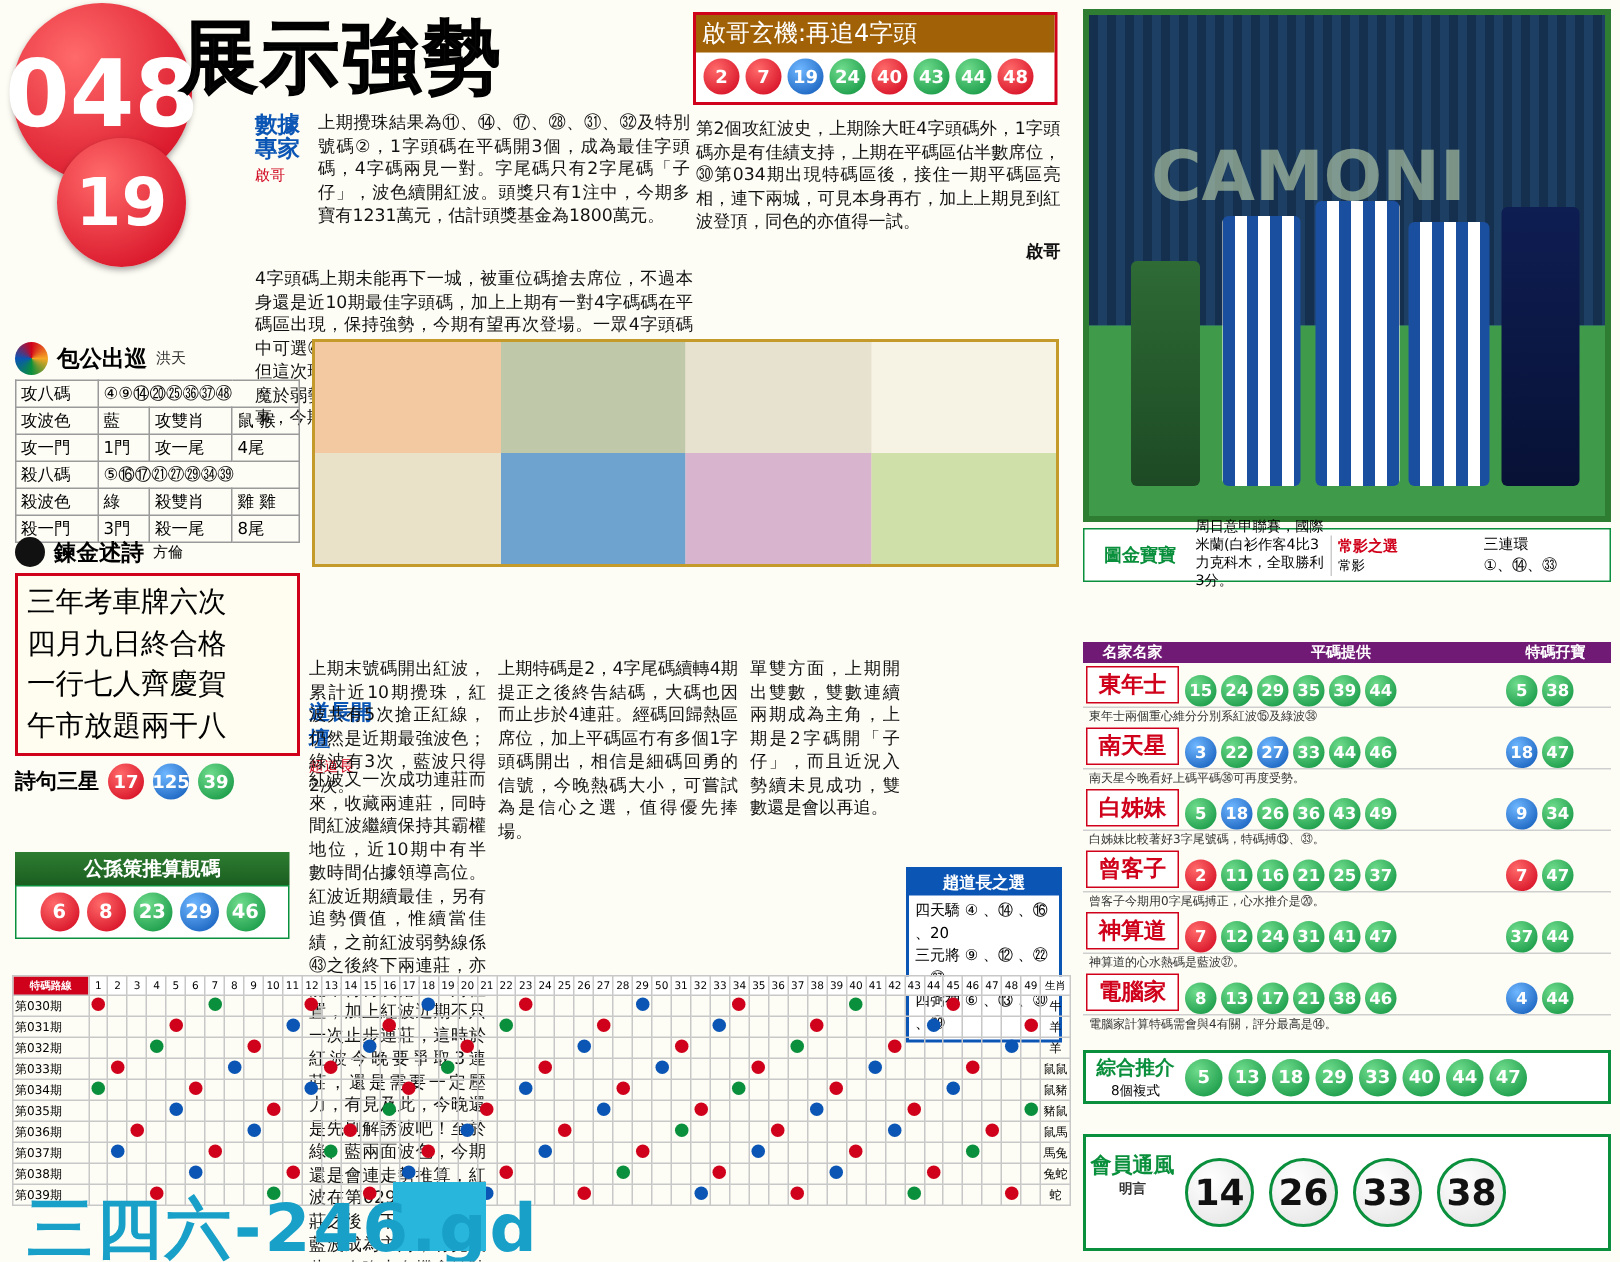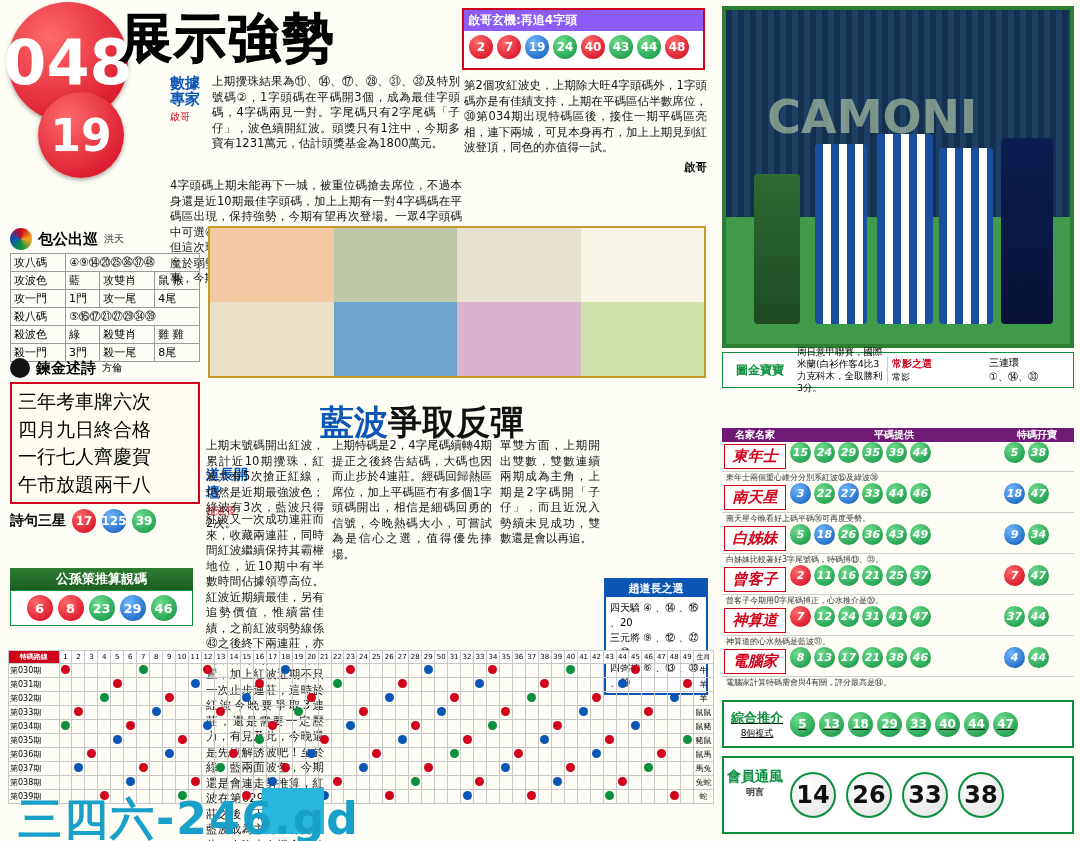--- a/index.html
+++ b/index.html
@@ -34,21 +34,21 @@
 
   
   .headline {
     left:120px; top:4px; font-size:52px; font-weight:bold; color:#0a0a0a;
     letter-spacing:2px; font-family:Liberation Mono, monospace;
     -webkit-text-stroke:1px #000;
   }
 
   
   .pickbox { left:462px; top:8px; width:243px; height:62px; border:2px solid #d0021b; background:#fff;}
-  .pickbox .ttl { background:#8b5cf6; color:#fff; font-size:12px; padding:2px 4px; font-weight:bold;}
+  .pickbox .ttl { background:#a16207; color:#fff; font-size:16px; padding:2px 4px; font-weight:normal;}
   .pickbox .row { display:flex; gap:4px; padding:4px 5px;}
   .pickbox .row .ball { width:24px; height:24px; font-size:12px;}
 
   
   .artcol { font-size:11.5px; line-height:1.35; color:#111; text-align:justify; }
 
   
   .bar-title {
     background:linear-gradient(#2e7d32,#1b5e20); color:#fff; font-weight:bold;
     font-size:13px; text-align:center;
@@ -68,21 +68,21 @@
   .player { position:absolute; bottom:6%; border-radius:4px; }
 
   
   .gridtable { border-collapse:collapse; font-size:8px; }
   .gridtable td { border:1px solid #c8c8c8; width:13px; height:13px; text-align:center; }
   .gridtable th { border:1px solid #c8c8c8; font-size:7px; font-weight:normal; background:#fff;}
   .dot { width:9px; height:9px; border-radius:50%; display:inline-block;}
   .dot.r{background:#d0021b;} .dot.g{background:#0a8f3c;} .dot.b{background:#0b55b5;}
 
   
-  .expert-row { display:flex; align-items:flex-start; border-bottom:1px solid #cfcfcf;font-style:italic; }
+  .expert-row { display:flex; align-items:flex-end; border-bottom:1px solid #cfcfcf; }
   .expert-name {
     width:62px; text-align:center; font-weight:bold; font-size:15px; color:#d0021b;
     border:1px solid #d0021b; margin:2px; padding:2px 0; background:#fff;
   }
   .expert-balls { display:flex; gap:3px; flex:1; padding-left:2px;}
   .expert-balls .ball { width:21px; height:21px; font-size:11px;}
   .expert-special { display:flex; gap:3px; width:70px;}
   .expert-special .ball { width:21px; height:21px; font-size:11px;}
   .expert-note { font-size:8px; color:#333; padding-left:4px; }
 
@@ -218,23 +218,20 @@
     <div style="background:#f2c9a0;"></div>
     <div style="background:#bfc8a8;"></div>
     <div style="background:#e7e1cf;"></div>
     <div style="background:#f6f2e4;"></div>
     <div style="background:#e9e2c9;"></div>
     <div style="background:#6fa3cf;"></div>
     <div style="background:#d9b4cf;"></div>
     <div style="background:#cfe0a8;"></div>
   </div>
 
-  <div class="abs" style="left:320px; top:400px;">
-    <span style="font-size:34px;font-weight:bold;color:#0b55b5;">藍波</span><span style="font-size:34px;font-weight:bold;color:#111;">爭取反彈</span>
-  </div>
 
   <div class="abs" style="left:206px; top:466px; width:42px;">
     <div style="font-size:14px;font-weight:bold;color:#0b55b5;">道長開壇</div>
     <div style="font-size:10px;color:#d0021b;margin-top:2px;">超道長</div>
   </div>
 
   <div class="abs artcol" style="left:206px; top:438px; width:118px;">上期末號碼開出紅波，累計近10期攪珠，紅波共有5次搶正紅線，仍然是近期最強波色；綠波有3次，藍波只得2次。</div>
   <div class="abs artcol" style="left:206px; top:512px; width:118px;">紅波又一次成功連莊而來，收藏兩連莊，同時間紅波繼續保持其霸權地位，近10期中有半數時間佔據領導高位。紅波近期續最佳，另有追勢價值，惟續當佳績，之前紅波弱勢線係㊸之後終下兩連莊，亦能來得再次搶正主角位置，加上紅波近期不只一次止步連莊，這時於紅波今晚要爭取3連莊，還是需要一定壓力，有見及此，今晚還是先刷解誘波吧！至於綠、藍兩面波色，今期還是會連走勢推算，紅波在第029期止步兩連莊之後，下期就是排位藍波成為主角，有見及此，今晚大有機會轉陣藍波，情兩一鼓向此可嘻。</div>
   <div class="abs artcol" style="left:332px; top:438px; width:160px;">上期特碼是2，4字尾碼續轉4期提正之後終告結碼，大碼也因而止步於4連莊。經碼回歸熱區席位，加上平碼區冇有多個1字頭碼開出，相信是細碼回勇的信號，今晚熱碼大小，可嘗試為是信心之選，值得優先捧場。</div>
   <div class="abs artcol" style="left:500px; top:438px; width:100px;">單雙方面，上期開出雙數，雙數連續兩期成為主角，上期是2字碼開「子仔」，而且近況入勢續未見成功，雙數還是會以再追。</div>
@@ -387,21 +384,21 @@
         </div>
         <div class="expert-special">
           <div class="ball blue">4</div>
           <div class="ball green">44</div>
         </div>
       </div>
       <div class="expert-note">電腦家計算特碼需會與4有關，評分最高是⑭。</div>
     </div>
   </div>
 
-  <div class="abs" style="left:722px; top:700px; width:352px; height:48px; border:2px solid #0a8f3c; background:#fff; display:flex; align-items:center;text-decoration:underline;">
+  <div class="abs" style="left:722px; top:700px; width:352px; height:36px; border:2px solid #0a8f3c; background:#fff; display:flex; align-items:center;">
     <div style="width:66px; text-align:center;">
       <div style="font-size:13px;font-weight:bold;color:#0a8f3c;">綜合推介</div>
       <div style="font-size:9px;">8個複式</div>
     </div>
     <div style="display:flex; gap:4px; flex:1;">
       <div class="ball green" style="width:25px;height:25px;font-size:12px;">5</div>
       <div class="ball green" style="width:25px;height:25px;font-size:12px;">13</div>
       <div class="ball green" style="width:25px;height:25px;font-size:12px;">18</div>
       <div class="ball green" style="width:25px;height:25px;font-size:12px;">29</div>
       <div class="ball green" style="width:25px;height:25px;font-size:12px;">33</div>

